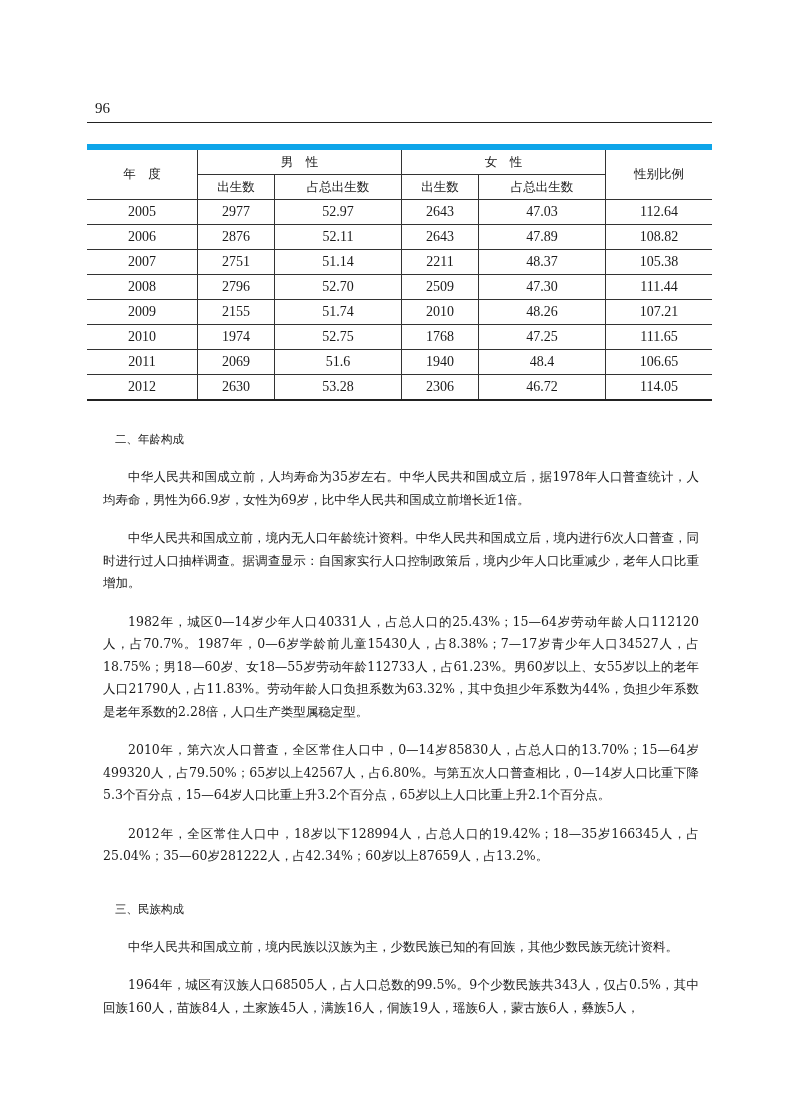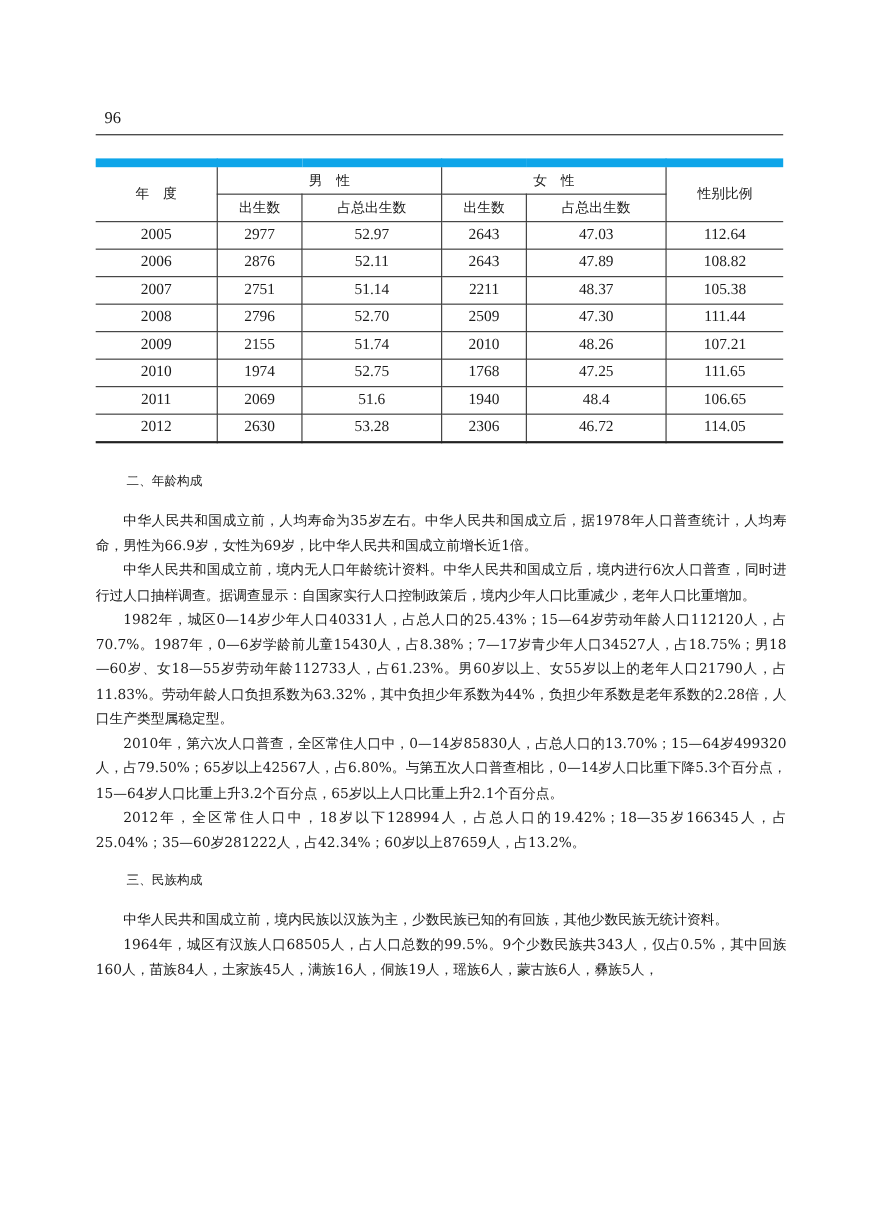--- a/index.html
+++ b/index.html
@@ -16,40 +16,40 @@
     position: absolute; left: 8px; top: 2px;
     font-family: "Liberation Serif", serif; font-size: 15px;
   }
   .running-title {
     position: absolute; left: 0; right: 0; top: 2px; text-align: center;
     font-family: "DejaVu Sans", sans-serif; font-size: 13px; font-weight: bold;
   }
   table.data {
     position: absolute; left: 87px; top: 144px; width: 625px;
     border-collapse: collapse;
-    border-top: 8px solid #0ea5e9; border-bottom: 2px solid #222;
+    border-top: 6px solid #0ea5e9; border-bottom: 2px solid #222;
     font-size: 12.5px;
   }
   table.data td, table.data th {
     border: 1px solid #333; text-align: center; font-weight: normal;
     height: 24px; padding: 0;
   }
   table.data tr > *:first-child { border-left: none; }
   table.data tr > *:last-child { border-right: none; }
   table.data th { font-family: "DejaVu Sans", sans-serif; font-size: 12.5px; }
   table.data td { font-family: "Liberation Serif", serif; font-size: 14px; }
   .body {
     position: absolute; left: 87px; top: 428px; width: 628px;
     font-size: 12.5px; line-height: 22.5px;
   }
   .section-title {
-    font-family: Liberation Mono, monospace; font-size: 11.5px;
+    font-family: Liberation Serif, serif; font-size: 11.5px;
     padding-left: 28px; margin: 0 0 12px 0; line-height: 22px;
   }
-  .para { text-indent: 2em; margin: 0; text-align: justify; }
+  .para { text-indent: 2em; margin: 16px; text-align: justify; }
   .gap { height: 14px; }
 </style>
 </head>
 <body>
 
 <div class="header">
   <span class="page-num">96</span>
 </div>
 
 <table class="data">

